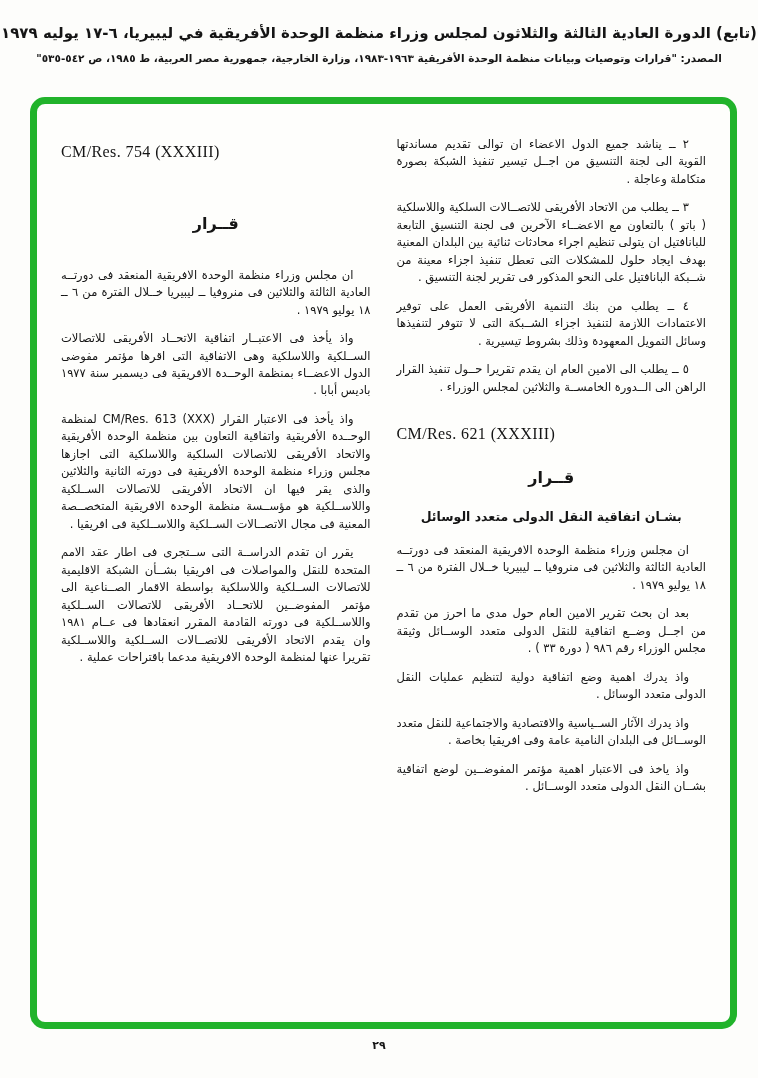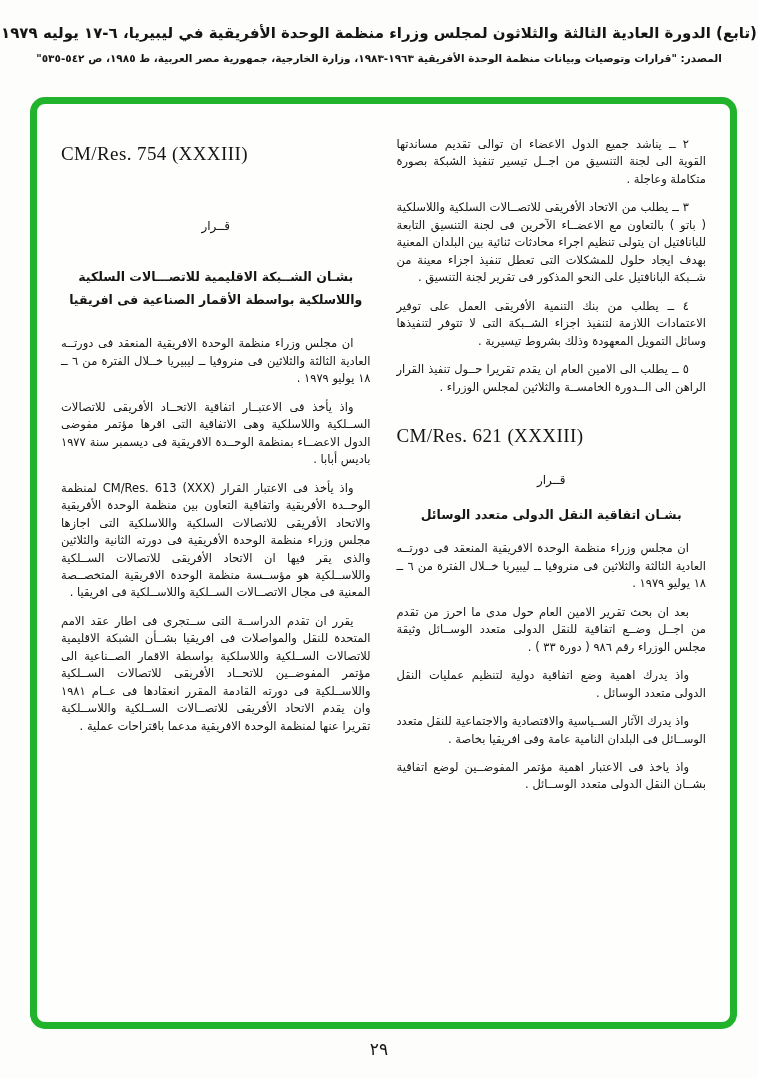--- a/index.html
+++ b/index.html
@@ -23,43 +23,43 @@
     padding:32px 24px 16px 24px;
     display:flex;direction:rtl;gap:26px;overflow:hidden;
   }
   .col{flex:1 1 0;direction:rtl;font-size:11.5px;line-height:1.52;}
 
   .para{margin:0 0 11px;text-align:justify;text-indent:17px;}
   .para.no-indent{text-indent:0;}
 
   .ref{
     direction:ltr;text-align:left;unicode-bidi:embed;
-    font-family:"Liberation Serif",serif;font-size:19px;
+    font-family:"Liberation Serif",serif;font-size:16px;
     letter-spacing:.4px;margin:0 0 8px;
   }
-  .decision-label{text-align:center;font-weight:normal;font-size:12px;}
+  .decision-label{text-align:center;font-weight:bold;font-size:16px;}
   .subject{
     text-align:center;font-weight:bold;font-size:12.5px;
     line-height:1.85;white-space:pre-line;
   }
 
   
   .res753 .ref{margin:26px 0 0;}
   .res753 .decision-label{margin:20px 0 14px;}
   .res753 .subject{margin:0 0 14px;}
 
   
   .res754 .ref{margin:4px 0 0;}
   .res754 .decision-label{margin:48px 0 30px;}
   .res754 .subject{margin:0 0 24px;}
 
   
   .page-num{
     position:absolute;top:1039px;left:0;width:100%;
-    text-align:center;font-weight:normal;font-size:17px;direction:rtl;
+    text-align:center;font-weight:bold;font-size:11px;direction:rtl;
   }
 </style>
 </head>
 <body>
 
 <div class="page">
 
   <header class="hdr">
     <div class="hdr-title">(تابع) الدورة العادية الثالثة والثلاثون لمجلس وزراء منظمة الوحدة الأفريقية في ليبيريا، ٦-١٧ يوليه ١٩٧٩</div>
     <div class="hdr-source">المصدر: "قرارات وتوصيات وبيانات منظمة الوحدة الأفريقية ١٩٦٣-١٩٨٣، وزارة الخارجية، جمهورية مصر العربية، ط ١٩٨٥، ص ٥٤٢-٥٣٥"</div>
@@ -84,22 +84,20 @@
         <p class="para">واذ يدرك اهمية وضع اتفاقية دولية لتنظيم عمليات النقل الدولى متعدد الوسائل .</p>
         <p class="para">واذ يدرك الآثار الســياسية والاقتصادية والاجتماعية للنقل متعدد الوســائل فى البلدان النامية عامة وفى افريقيا بخاصة .</p>
         <p class="para">واذ ياخذ فى الاعتبار اهمية مؤتمر المفوضــين لوضع اتفاقية بشــان النقل الدولى متعدد الوســائل .</p>
       </section>
     </div>
 
     <div class="col">
       <section class="res754">
         <div class="ref">CM/Res. 754  (XXXIII)</div>
         <div class="decision-label">قــرار</div>
-        <div class="subject">بشـان الشــبكة الاقليمية للاتصـــالات السلكية
-واللاسلكية بواسطة الأقمار الصناعية فى افريقيا</div>
         <p class="para">ان مجلس وزراء منظمة الوحدة الافريقية المنعقد فى دورتــه العادية الثالثة والثلاثين فى منروفيا ــ ليبيريا خــلال الفترة من ٦ ــ ١٨ يوليو ١٩٧٩ .</p>
         <p class="para">واذ يأخذ فى الاعتبــار اتفاقية الاتحــاد الأفريقى للاتصالات الســلكية واللاسلكية وهى الاتفاقية التى اقرها مؤتمر مفوضى الدول الاعضــاء بمنظمة الوحــدة الافريقية فى ديسمبر سنة ١٩٧٧ باديس أبابا .</p>
         <p class="para">واذ يأخذ فى الاعتبار القرار CM/Res. 613 (XXX) لمنظمة الوحــدة الأفريقية واتفاقية التعاون بين منظمة الوحدة الأفريقية والاتحاد الأفريقى للاتصالات السلكية واللاسلكية التى اجازها مجلس وزراء منظمة الوحدة الأفريقية فى دورته الثانية والثلاثين والذى يقر فيها ان الاتحاد الأفريقى للاتصالات الســلكية واللاســلكية هو مؤســسة منظمة الوحدة الافريقية المتخصــصة المعنية فى مجال الاتصــالات الســلكية واللاســلكية فى افريقيا .</p>
         <p class="para">يقرر ان تقدم الدراســة التى ســتجرى فى اطار عقد الامم المتحدة للنقل والمواصلات فى افريقيا بشــأن الشبكة الاقليمية للاتصالات الســلكية واللاسلكية بواسطة الاقمار الصــناعية الى مؤتمر المفوضــين للاتحــاد الأفريقى للاتصالات الســلكية واللاســلكية فى دورته القادمة المقرر انعقادها فى عــام ١٩٨١ وان يقدم الاتحاد الأفريقى للاتصــالات الســلكية واللاســلكية تقريرا عنها لمنظمة الوحدة الافريقية مدعما باقتراحات عملية .</p>
       </section>
     </div>
 
   </div>
 
   <div class="page-num">٢٩</div>

